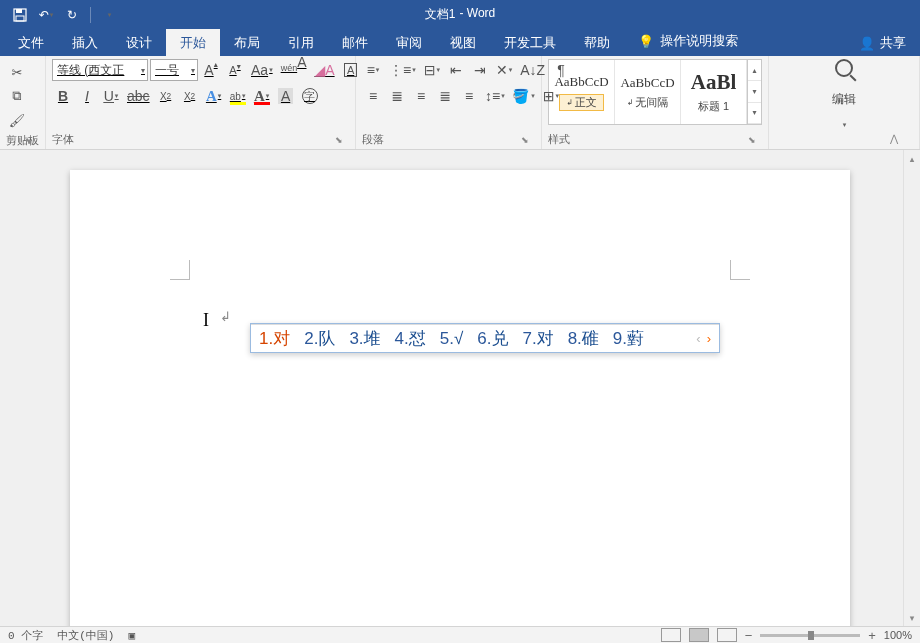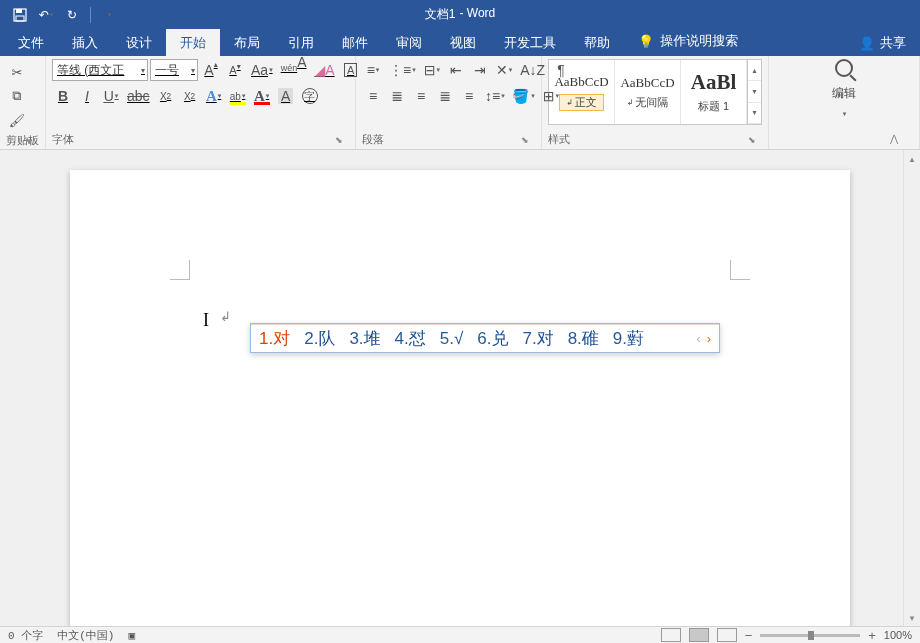--- a/index.html
+++ b/index.html
@@ -47,21 +47,21 @@
 
 .para-group .group-body { flex-direction: column; gap: 4px; }
 .style-gallery { display: flex; border: 1px solid #c8c8c8; background: #fff; height: 66px; }
 .style-item { width: 66px; border-right: 1px solid #e6e6e6; display: flex; flex-direction: column; align-items: center; justify-content: center; cursor: pointer; font-size: 11px; color: #444; padding: 2px; overflow: hidden; }
 .style-preview { font-family: "Times New Roman"; color: #333; }
 .style-more { width: 14px; display: flex; flex-direction: column; border-left: 1px solid #c8c8c8; }
 .style-more div { flex: 1; display: flex; align-items: center; justify-content: center; font-size: 8px; color: #666; border-bottom: 1px solid #e6e6e6; cursor: pointer; }
 .style-item.sel .style-name { border: 1px solid #f2ba45; background: #fdf0d3; padding: 0 6px; }
 .style-name { margin-top: 4px; font-size: 11px; display: flex; align-items: center; gap: 2px; }
 
-.edit-btn { display: flex; flex-direction: column; align-items: center; width: 44px; height: 70px; justify-content: flex-start; gap: 8px; font-size: 12px; color: #444; cursor: pointer; }
+.edit-btn { display: flex; flex-direction: column; align-items: center; width: 44px; height: 70px; justify-content: space-between; gap: 8px; font-size: 12px; color: #444; cursor: pointer; }
 .search-glass { width: 18px; height: 18px; border: 2px solid #555; border-radius: 50%; position: relative; }
 .search-glass::after { content: ''; position: absolute; width: 8px; height: 2px; background: #555; bottom: -4px; right: -6px; transform: rotate(45deg); }
 
 .collapse-btn { position: absolute; right: 18px; top: 130px; width: 16px; height: 16px; font-size: 10px; color: #888; cursor: pointer; display: flex; align-items: center; justify-content: center; }
 
 .workspace { position: absolute; top: 150px; left: 0; right: 0; bottom: 17px; background: #f0f0f0; display: flex; justify-content: center; overflow: hidden; }
 .vscroll { position: absolute; right: 0; top: 0; bottom: 0; width: 17px; background: #f0f0f0; border-left: 1px solid #e0e0e0; }
 .vscroll-arrow { height: 17px; display: flex; align-items: center; justify-content: center; font-size: 9px; color: #888; cursor: pointer; }
 .vscroll-track { position: absolute; top: 17px; bottom: 17px; left: 0; right: 0; }
 .vscroll-arrow.bot { position: absolute; bottom: 0; width: 100%; }

